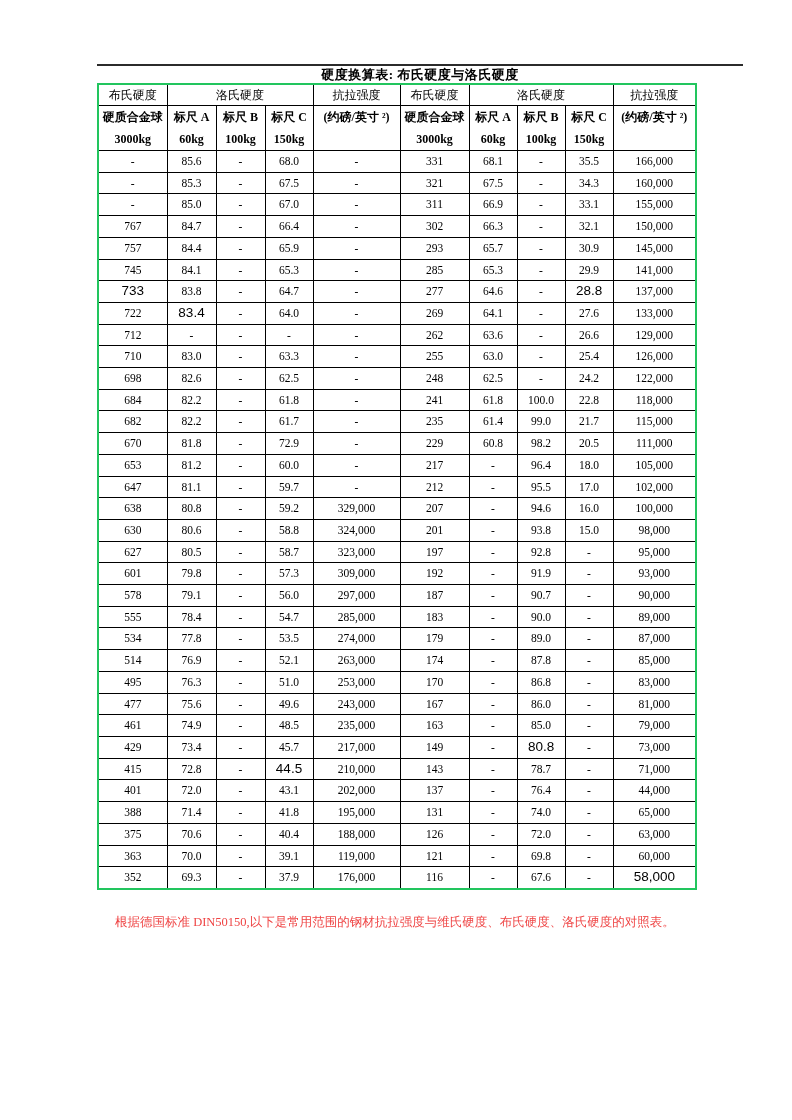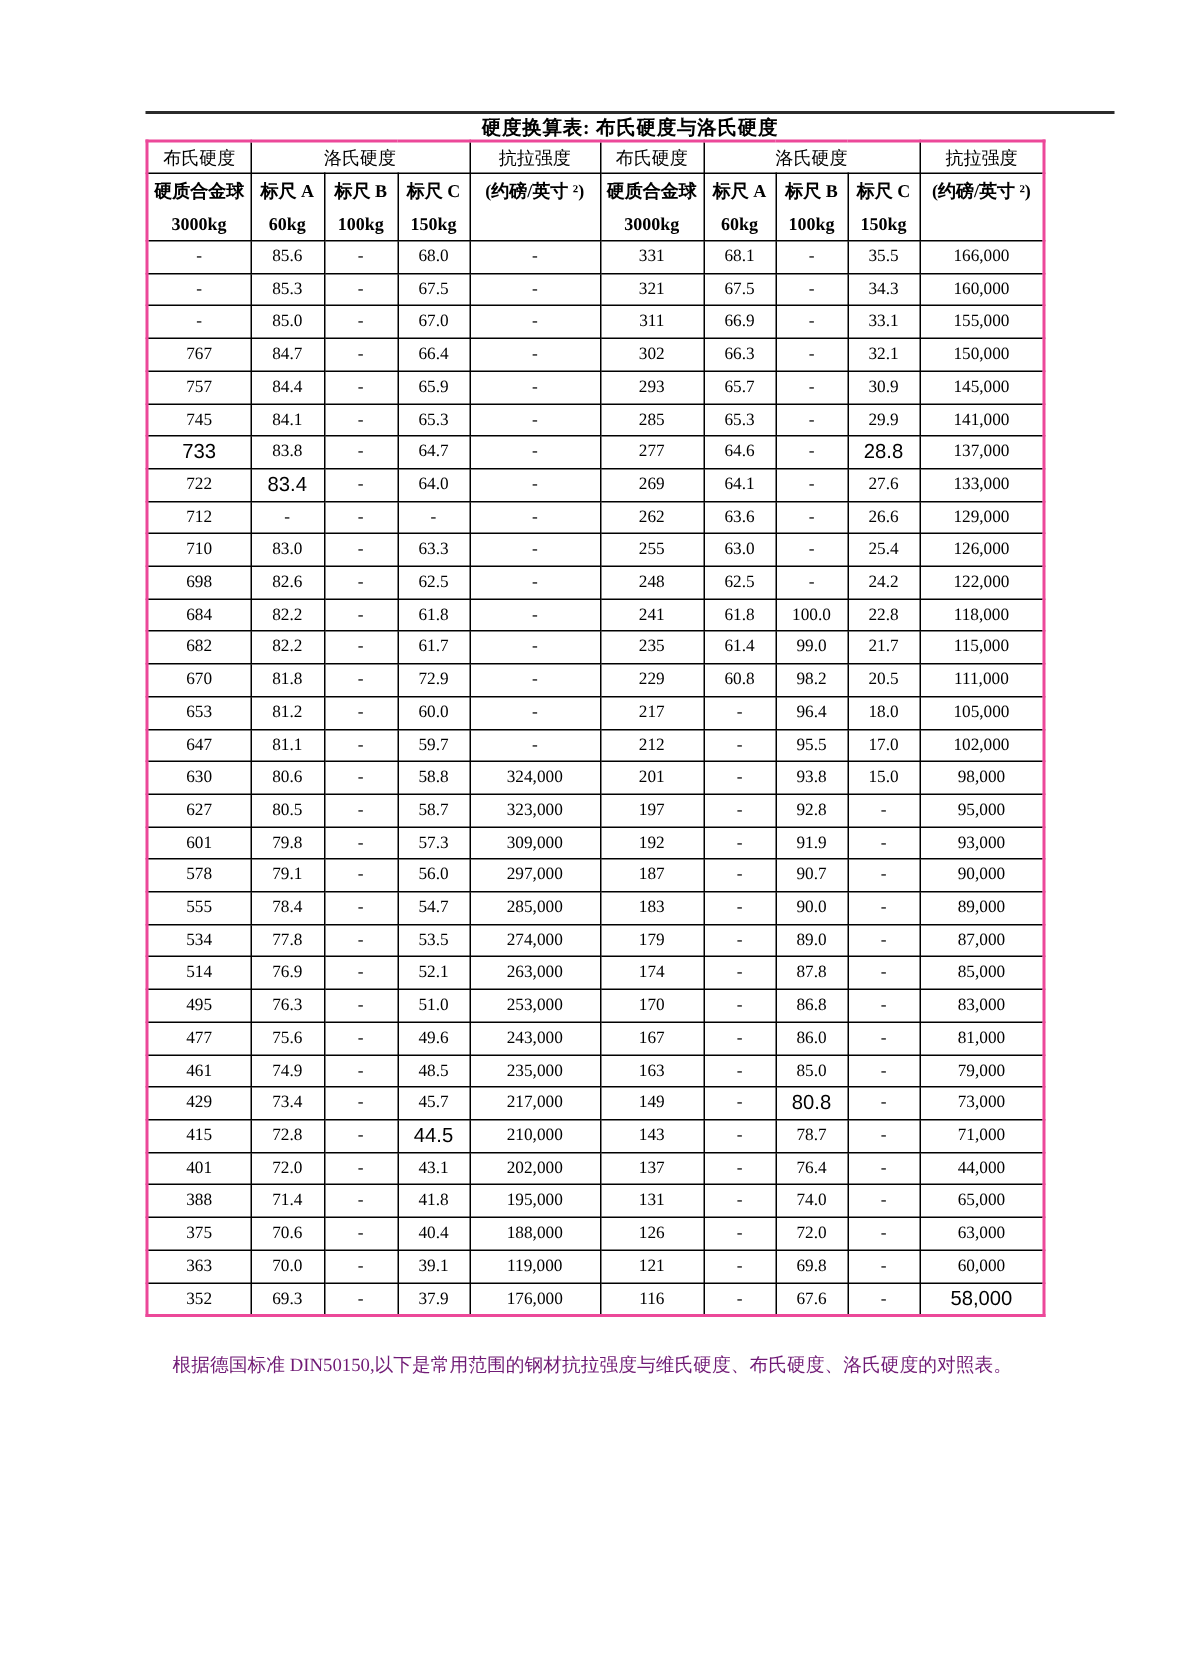--- a/index.html
+++ b/index.html
@@ -12,42 +12,42 @@
     width: 792px;
     height: 1120px;
     background: #ffffff;
     overflow: hidden;
     font-family: "Liberation Serif", serif;
     color: #000000;
   }
   .content {
     position: absolute;
     left: 97px;
-    top: 74px;
+    top: 64px;
     width: 646px;
   }
   .top-rule {
     width: 100%;
     height: 0;
     border-top: 2px solid #2b2b2b;
   }
   .doc-title {
     width: 100%;
     height: 17px;
     line-height: 17px;
     text-align: center;
     font-weight: bold;
     font-size: 13px;
     letter-spacing: 0.5px;
   }
   table.conv {
     border-collapse: collapse;
     table-layout: fixed;
     width: 598px;
-    border: 2px solid #ec4899;
+    border: 2px solid #22c55e;
   }
   table.conv th, table.conv td {
     border: 1px solid #000000;
     text-align: center;
     padding: 0;
     overflow: hidden;
   }
   table.conv col.c0 { width: 69px; }
   table.conv col.c1 { width: 49px; }
   table.conv col.c2 { width: 49px; }
@@ -347,20 +347,32 @@
             <td>-</td>
             <td>59.7</td>
             <td>-</td>
             <td>212</td>
             <td>-</td>
             <td>95.5</td>
             <td>17.0</td>
             <td>102,000</td>
           </tr>
           <tr>
+            <td>638</td>
+            <td>80.8</td>
+            <td>-</td>
+            <td>59.2</td>
+            <td>329,000</td>
+            <td>207</td>
+            <td>-</td>
+            <td>94.6</td>
+            <td>16.0</td>
+            <td>100,000</td>
+          </tr>
+          <tr>
             <td>630</td>
             <td>80.6</td>
             <td>-</td>
             <td>58.8</td>
             <td>324,000</td>
             <td>201</td>
             <td>-</td>
             <td>93.8</td>
             <td>15.0</td>
             <td>98,000</td>
@@ -553,15 +565,15 @@
             <td>176,000</td>
             <td>116</td>
             <td>-</td>
             <td>67.6</td>
             <td>-</td>
             <td class="emph">58,000</td>
           </tr>
         </tbody>
     </table>
 
-    <div class="note" style="color: #701a75;">根据德国标准 DIN50150,以下是常用范围的钢材抗拉强度与维氏硬度、布氏硬度、洛氏硬度的对照表。</div>
+    <div class="note" style="color: #ef4444;">根据德国标准 DIN50150,以下是常用范围的钢材抗拉强度与维氏硬度、布氏硬度、洛氏硬度的对照表。</div>
   </div>
 </div>
 
 </body></html>

